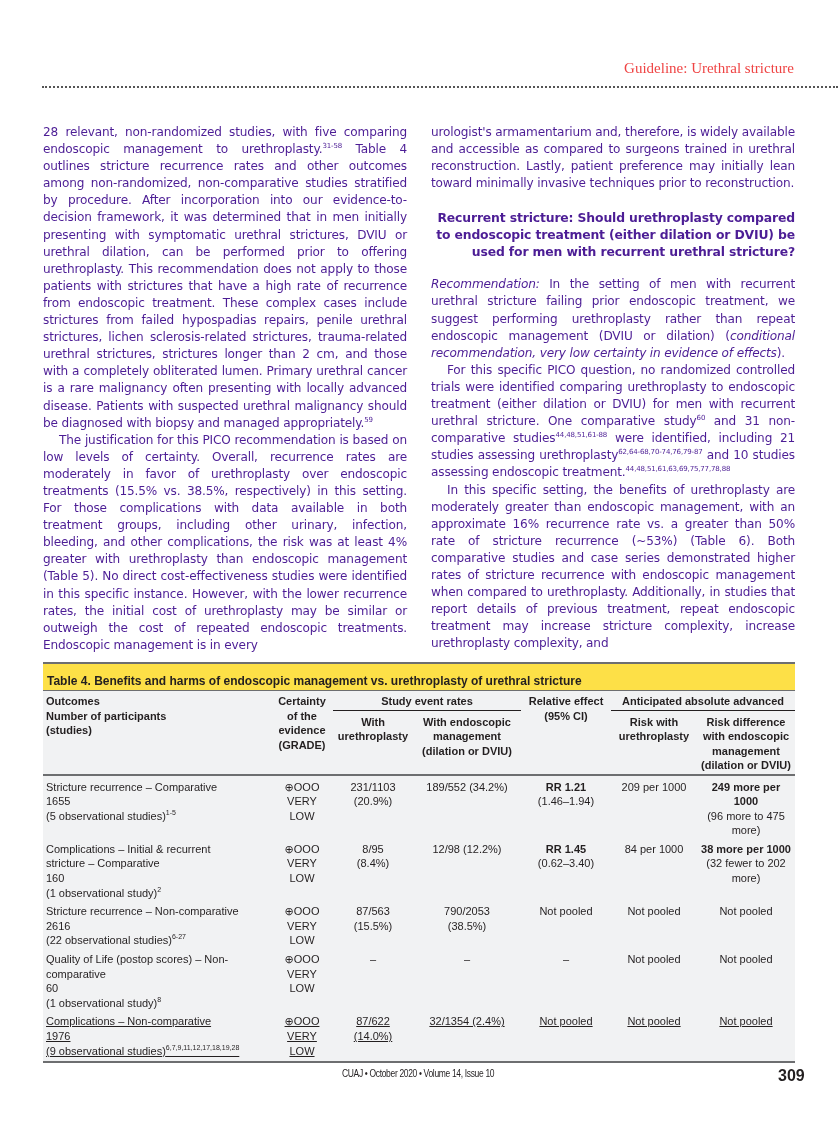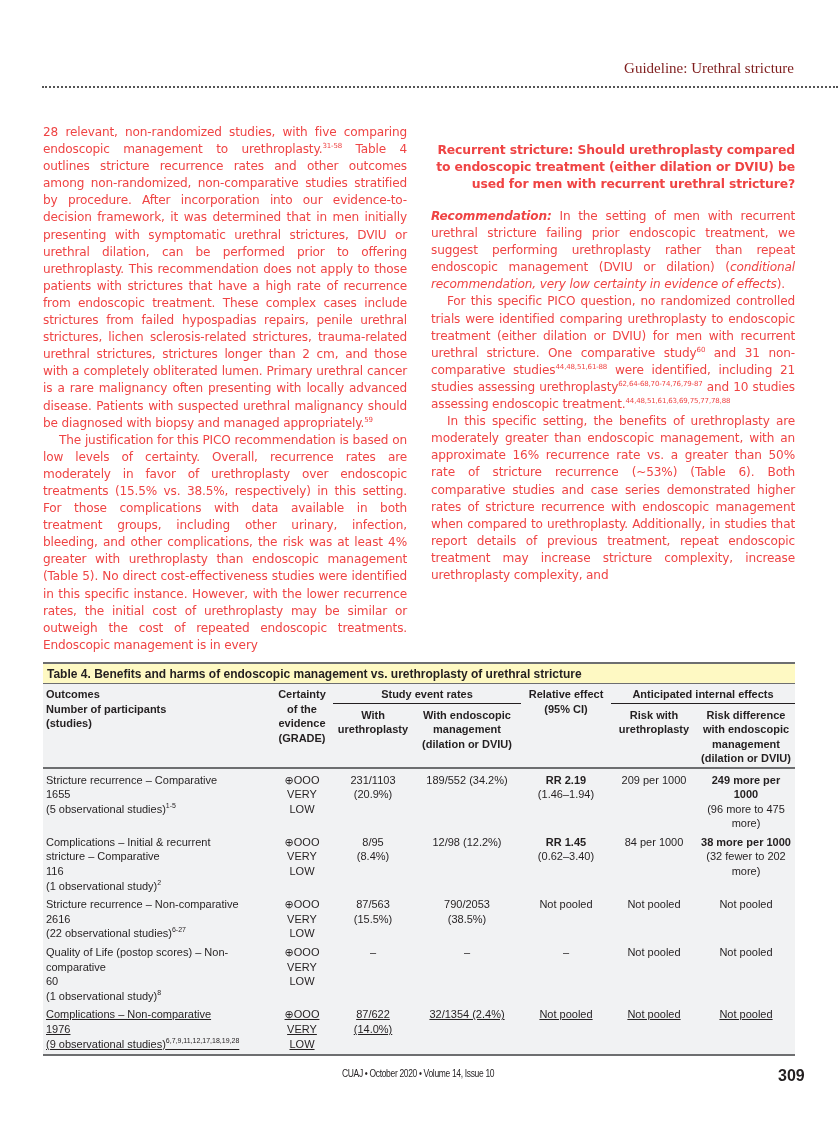--- a/index.html
+++ b/index.html
@@ -1,48 +1,48 @@
 <!DOCTYPE html>
 <html><head>
 <meta charset="utf-8">
 <style>
   html, body { margin: 0; padding: 0; background: #ffffff; }
   body { width: 838px; height: 1122px; position: relative; overflow: hidden; color: #231f20; }
   .running-head {
     position: absolute; top: 60px; right: 44px;
-    font-family: "Liberation Serif", serif; font-size: 15px; color: #7f1d1d;
+    font-family: "Liberation Serif", serif; font-size: 15px; color: #ef4444;
   }
   .dotted-rule {
     position: absolute; top: 86px; left: 42px; width: 796px;
     border-top: 2px dotted #555;
   }
   .col {
     position: absolute; top: 124px; width: 364px;
     font-family: "DejaVu Sans", sans-serif; font-size: 12.1px; line-height: 17.1px;
-    text-align: justify; letter-spacing: -0.15px; color: #ef4444;
+    text-align: justify; letter-spacing: -0.15px; color: #4c1d95;
   }
   .col.left { left: 43px; }
   .col.right { left: 431px; }
   .col p { margin: 0; }
   .col p.indent { text-indent: 16px; }
   sup { font-size: 7px; line-height: 0; vertical-align: 5px; }
   .subhead {
     font-weight: bold; font-size: 12.4px; line-height: 17px; margin: 17px 0 16px 0;
     text-align: right;
   }
-  .rec-label { font-weight: bold; font-style: italic; }
+  .rec-label { font-weight: normal; font-style: italic; }
   .ital { font-style: italic; }
 
   .table-wrap {
     position: absolute; left: 43px; top: 662px; width: 752px;
     font-family: "Liberation Sans", sans-serif; font-size: 11px; color: #231f20;
   }
   .table-title {
-    background: #fef9c3; border-top: 2px solid #6d6e70; border-bottom: 1px solid #6d6e70;
-    font-weight: bold; font-size: 12px; padding: 3px 4px 2px 4px;
+    background: #fde047; border-top: 2px solid #6d6e70; border-bottom: 1px solid #6d6e70;
+    font-weight: bold; font-size: 12px; padding: 10px 4px 2px 4px;
   }
   table { border-collapse: collapse; width: 100%; background: #f1f2f3; }
   th { font-weight: bold; vertical-align: top; padding: 1px 3px; line-height: 14.5px; }
   td { vertical-align: top; padding: 1px 3px; line-height: 14.6px; }
   thead tr.h1 th { padding-top: 3px; }
   .th-group { border-bottom: 1px solid #231f20; }
   thead tr:last-child th, thead th.rowspan-last { }
   .hdr-bottom { border-bottom: 2px solid #6d6e70; }
   .left-al { text-align: left; }
   .center { text-align: center; }
@@ -68,20 +68,21 @@
 
 <div class="running-head">Guideline: Urethral stricture</div>
 <div class="dotted-rule"></div>
 
 <div class="col left">
   <p><span>28 relevant, non-randomized studies, with five comparing endoscopic management to urethroplasty.</span><sup>31-58</sup><span> Table 4 outlines stricture recurrence rates and other outcomes among non-randomized, non-comparative studies stratified by procedure. After incorporation into our evidence-to-decision framework, it was determined that in men initially presenting with symptomatic urethral strictures, DVIU or urethral dilation, can be performed prior to offering urethroplasty. This recommendation does not apply to those patients with strictures that have a high rate of recurrence from endoscopic treatment. These complex cases include strictures from failed hypospadias repairs, penile urethral strictures, lichen sclerosis-related strictures, trauma-related urethral strictures, strictures longer than 2 cm, and those with a completely obliterated lumen. Primary urethral cancer is a rare malignancy often presenting with locally advanced disease. Patients with suspected urethral malignancy should be diagnosed with biopsy and managed appropriately.</span><sup>59</sup></p>
   <p class="indent">The justification for this PICO recommendation is based on low levels of certainty. Overall, recurrence rates are moderately in favor of urethroplasty over endoscopic treatments (15.5% vs. 38.5%, respectively) in this setting. For those complications with data available in both treatment groups, including other urinary, infection, bleeding, and other complications, the risk was at least 4% greater with urethroplasty than endoscopic management (Table 5). No direct cost-effectiveness studies were identified in this specific instance. However, with the lower recurrence rates, the initial cost of urethroplasty may be similar or outweigh the cost of repeated endoscopic treatments. Endoscopic management is in every</p>
 </div>
 
 <div class="col right">
+  <p>urologist's armamentarium and, therefore, is widely available and accessible as compared to surgeons trained in urethral reconstruction. Lastly, patient preference may initially lean toward minimally invasive techniques prior to reconstruction.</p>
   <div class="subhead">Recurrent stricture: Should urethroplasty compared to endoscopic treatment (either dilation or DVIU) be used for men with recurrent urethral stricture?</div>
   <p><span class="rec-label">Recommendation:</span><span> In the setting of men with recurrent urethral stricture failing prior endoscopic treatment, we suggest performing urethroplasty rather than repeat endoscopic management (DVIU or dilation) (</span><span class="ital">conditional recommendation, very low certainty in evidence of effects</span><span>).</span></p>
   <p class="indent"><span>For this specific PICO question, no randomized controlled trials were identified comparing urethroplasty to endoscopic treatment (either dilation or DVIU) for men with recurrent urethral stricture. One comparative study</span><sup>60</sup><span> and 31 non-comparative studies</span><sup>44,48,51,61-88</sup><span> were identified, including 21 studies assessing urethroplasty</span><sup>62,64-68,70-74,76,79-87</sup><span> and 10 studies assessing endoscopic treatment.</span><sup>44,48,51,61,63,69,75,77,78,88</sup></p>
   <p class="indent">In this specific setting, the benefits of urethroplasty are moderately greater than endoscopic management, with an approximate 16% recurrence rate vs. a greater than 50% rate of stricture recurrence (~53%) (Table 6). Both comparative studies and case series demonstrated higher rates of stricture recurrence with endoscopic management when compared to urethroplasty. Additionally, in studies that report details of previous treatment, repeat endoscopic treatment may increase stricture complexity, increase urethroplasty complexity, and</p>
 </div>
 
 <div class="table-wrap">
   <div class="table-title">Table 4. Benefits and harms of endoscopic management vs. urethroplasty of urethral stricture</div>
   <table>
     <colgroup>
@@ -96,21 +97,21 @@
     <thead>
       <tr class="h1">
         <th class="left-al hdr-bottom" rowspan="2">
           <div>Outcomes</div>
           <div>Number of participants</div>
           <div>(studies)</div>
         </th>
         <th class="center hdr-bottom" rowspan="2">Certainty of the evidence (GRADE)</th>
         <th class="center th-group" colspan="2">Study event rates</th>
         <th class="center hdr-bottom" rowspan="2">Relative effect (95% CI)</th>
-        <th class="center th-group" colspan="2">Anticipated internal effects</th>
+        <th class="center th-group" colspan="2">Anticipated absolute advanced</th>
       </tr>
       <tr>
         <th class="center hdr-bottom" style="padding-top:4px">With urethroplasty</th>
         <th class="center hdr-bottom" style="padding-top:4px">With endoscopic management (dilation or DVIU)</th>
         <th class="center hdr-bottom" style="padding-top:4px">Risk with urethroplasty</th>
         <th class="center hdr-bottom" style="padding-top:4px">Risk difference with endoscopic management (dilation or DVIU)</th>
       </tr>
     </thead>
     <tbody>
 
@@ -127,34 +128,34 @@
         </td>
         <td class="center">
           <div>231/1103</div>
           <div>(20.9%)</div>
         </td>
         <td class="center">
           <div>189/552 (34.2%)</div>
           <div></div>
         </td>
         <td class="center">
-          <div class="bold">RR 2.19</div>
+          <div class="bold">RR 1.21</div>
           <div>(1.46–1.94)</div>
         </td>
         <td class="center">209 per 1000</td>
         <td class="center">
           <div class="bold">249 more per 1000</div>
           <div>(96 more to 475 more)</div>
         </td>
       </tr>
 
       <tr>
         <td class="left-al">
           <div style="max-width:200px">Complications – Initial &amp; recurrent stricture – Comparative</div>
-          <div>116</div>
+          <div>160</div>
           <div><span>(1 observational study)</span><sup>2</sup></div>
         </td>
         <td class="center">
           <div>⊕OOO</div>
           <div>VERY</div>
           <div>LOW</div>
         </td>
         <td class="center">
           <div>8/95</div>
           <div>(8.4%)</div>

